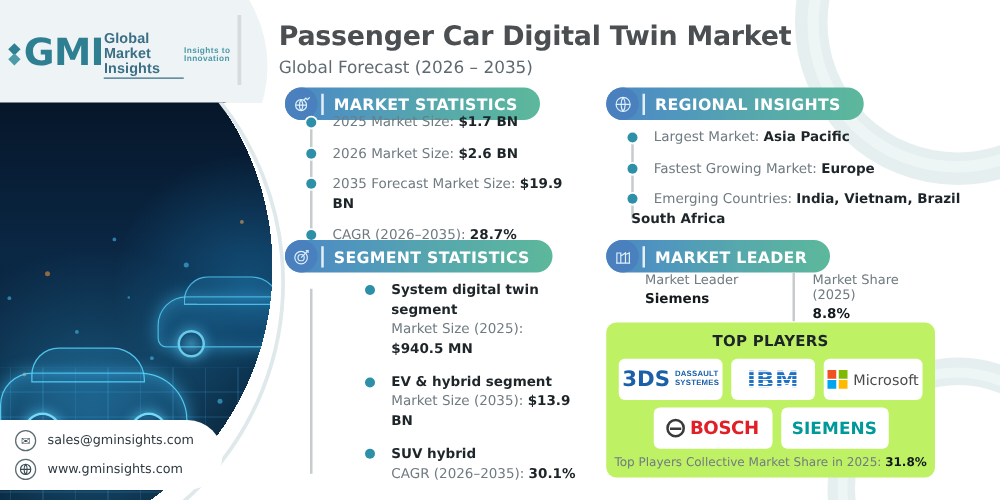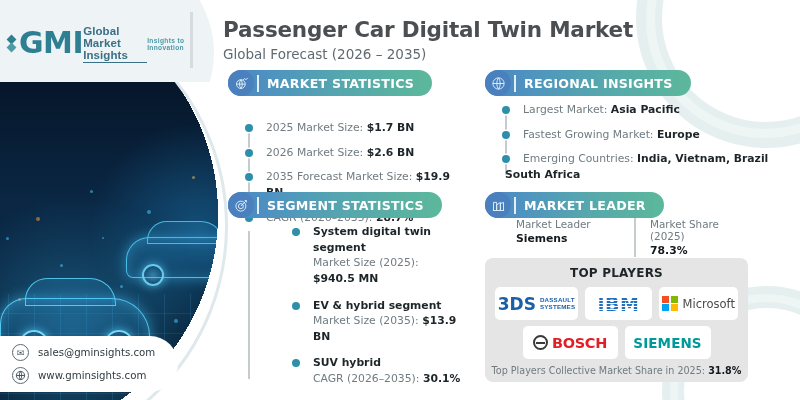--- a/index.html
+++ b/index.html
@@ -212,21 +212,21 @@
   }
   .leader-col { width: 118px; }
   .leader-col.right { padding-left: 14px; border-left: 2px solid #c6cbcd; }
   .l-label { font-size: 10.4px; color: #6f7b81; font-family: "DejaVu Sans", sans-serif; }
   .l-value { font-size: 10.8px; color: #13191d; font-weight: 700; margin-top: 2px; font-family: "DejaVu Sans", sans-serif; }
 
   
   .players {
     position: absolute; left: 485px; top: 258px;
     width: 263px; height: 124px;
-    background: #e5e5e5; border-radius: 8px; z-index: 5;
+    background: #bef264; border-radius: 8px; z-index: 5;
     padding: 8px 10px 0;
   }
   .players-title {
     text-align: center; font-size: 12px; font-weight: 700;
     color: #1d2529; letter-spacing: .2px; margin-bottom: 7px;
     font-family: "DejaVu Sans", sans-serif;
   }
   .logo-row { display: flex; justify-content: center; gap: 7px; margin-bottom: 6px; }
   .logo-card {
     background: #ffffff; border-radius: 5px;
@@ -331,21 +331,21 @@
     <span class="badge-ico">
       <svg width="15" height="15" viewBox="0 0 24 24" fill="none" stroke="currentColor" stroke-width="1.5">
         <circle cx="11" cy="13" r="7"></circle>
           <path d="M4 13h14M11 6c3 4 3 10 0 14M11 6c-3 4-3 10 0 14"></path>
         <path d="M14 7l3-3 2 2 3-3" stroke-width="1.6"></path>
       </svg>
     </span>
     <span class="badge-sep"></span>
     <span class="badge-txt">MARKET STATISTICS</span>
   </div>
-  <div class="list" style="left:248px;top:120px;width:212px;">
+  <div class="list" style="left:248px;top:90px;width:212px;">
     <div class="rail"></div>
     <div class="li">
       <div class="li-line"><span>2025 Market Size:</span> <b>$1.7 BN</b></div>
     </div>
     <div class="li">
       <div class="li-line"><span>2026 Market Size:</span> <b>$2.6 BN</b></div>
     </div>
     <div class="li">
       <div class="li-line"><span>2035 Forecast Market Size:</span> <b>$19.9 BN</b></div>
     </div>
@@ -414,21 +414,21 @@
     <span class="badge-sep"></span>
     <span class="badge-txt">MARKET LEADER</span>
   </div>
   <div class="leader">
     <div class="leader-col">
       <div class="l-label">Market Leader</div>
       <div class="l-value">Siemens</div>
     </div>
     <div class="leader-col right">
       <div class="l-label">Market Share (2025)</div>
-      <div class="l-value">78.3%</div>
+      <div class="l-value">8.8%</div>
     </div>
   </div>
 
   <div class="players">
     <div class="players-title">TOP PLAYERS</div>
 
     <div class="logo-row">
       <div class="logo-card" style="width:83px;">
         <span class="b-ds">
           <span class="b-ds-mark">3DS</span>

